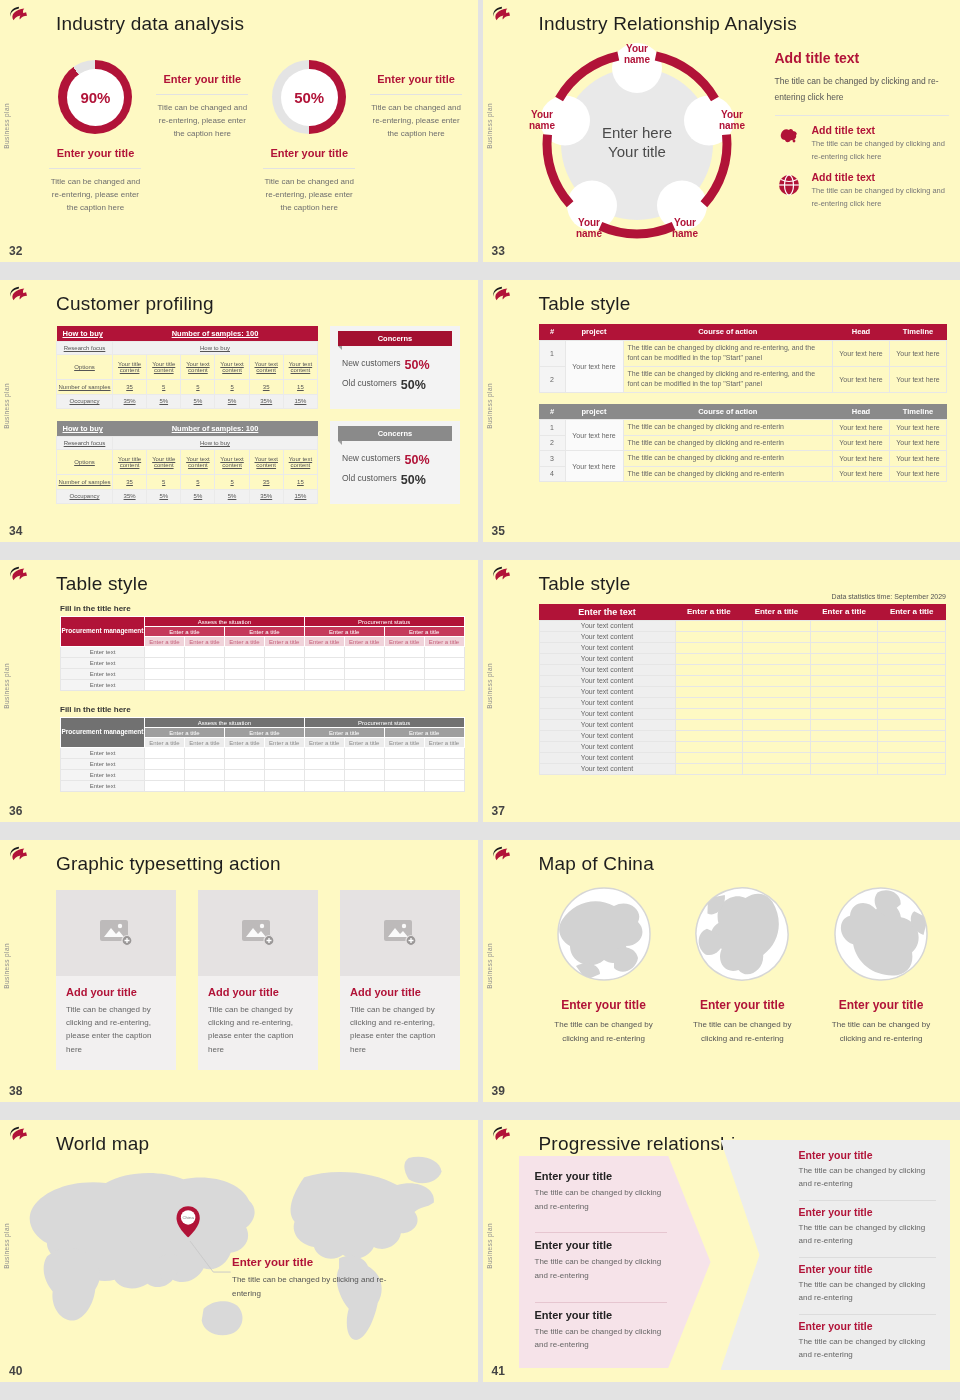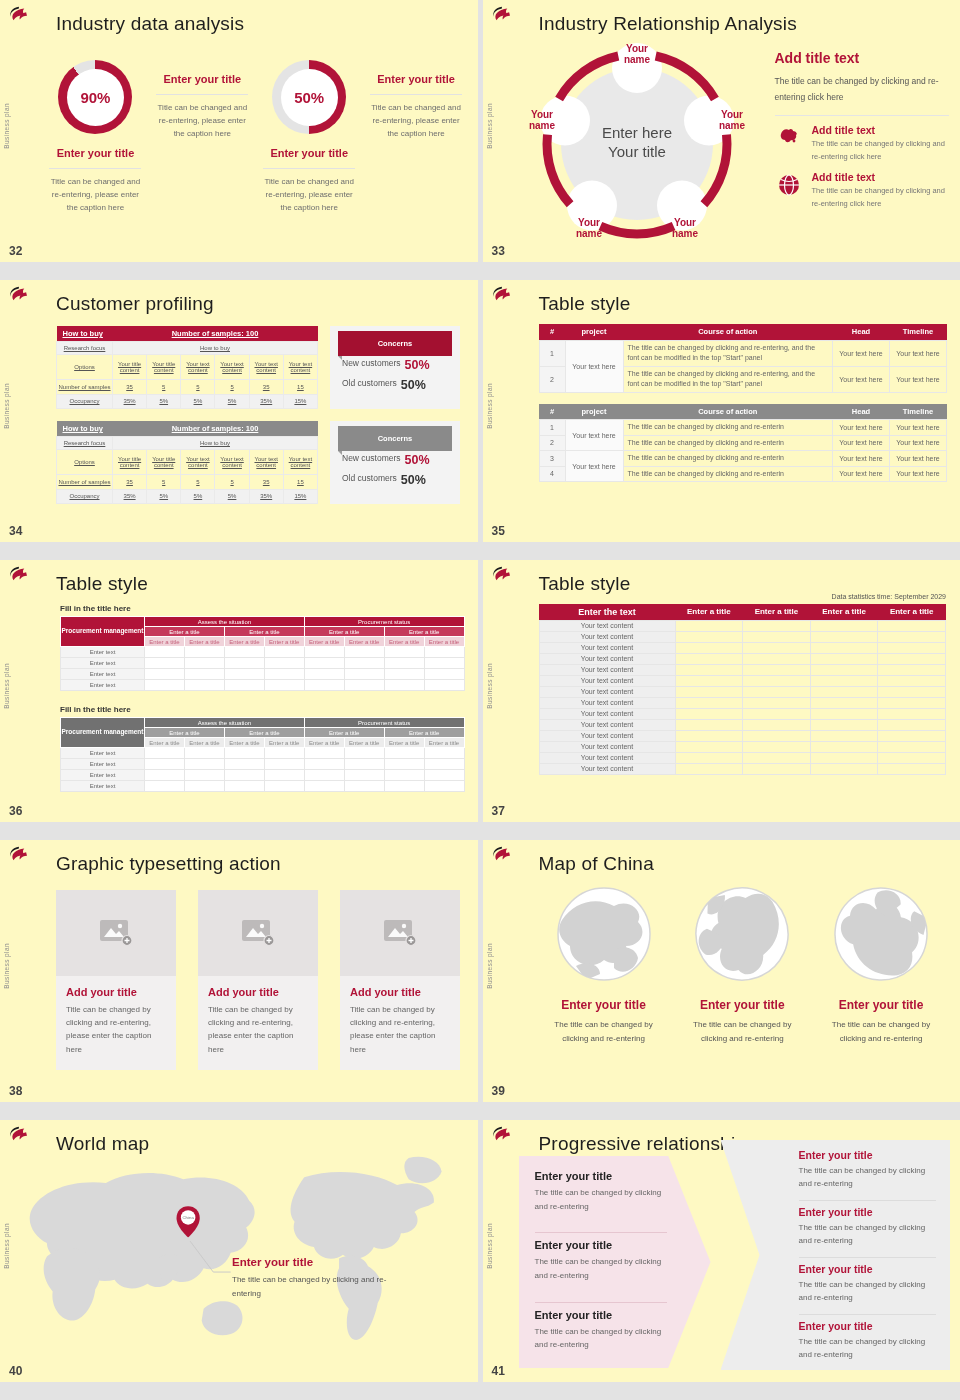--- a/index.html
+++ b/index.html
@@ -41,21 +41,21 @@
   .t34.red tr.h td{background:var(--red);}
   .t34.gray tr.h td{background:var(--gray);}
   .t34 tr.h td.corner{text-align:left;padding-left:6px;}
   .t34 tr.r2{height:13px;}
   .t34 tr.r2 td{background:#f1f1f1;}
   .t34 tr.opt{height:24px;}
   .t34 tr.n{height:14px;}
   .t34 tr.occ{height:14px;}
   .t34 tr.occ td{background:#f1f1f1;}
   .concerns{width:130px;background:#f3f3f3;position:relative;height:83px;}
-  .cribbon{position:absolute;top:5px;left:8px;right:8px;height:25px;color:#fff;font-size:7.5px;font-weight:700;display:flex;align-items:center;justify-content:center;}
+  .cribbon{position:absolute;top:5px;left:8px;right:8px;height:15px;color:#fff;font-size:7.5px;font-weight:700;display:flex;align-items:center;justify-content:center;}
   .cribbon.red{background:#a31030;}
   .cribbon.gray{background:var(--gray);}
   .cribbon::after{content:"";position:absolute;left:0;bottom:-4px;border-top:4px solid rgba(0,0,0,.35);border-left:4px solid transparent;}
   .cbody{position:absolute;top:26px;left:12px;}
   .cline{font-size:8.5px;color:#555;margin-top:6px;display:flex;align-items:flex-start;gap:4px;}
   .cline .v{font-size:12.5px;font-weight:700;color:#333;}
   .cline .v.redv{color:var(--red);}
 
   
   .s35-wrap{position:absolute;left:56px;top:44px;right:13px;}

